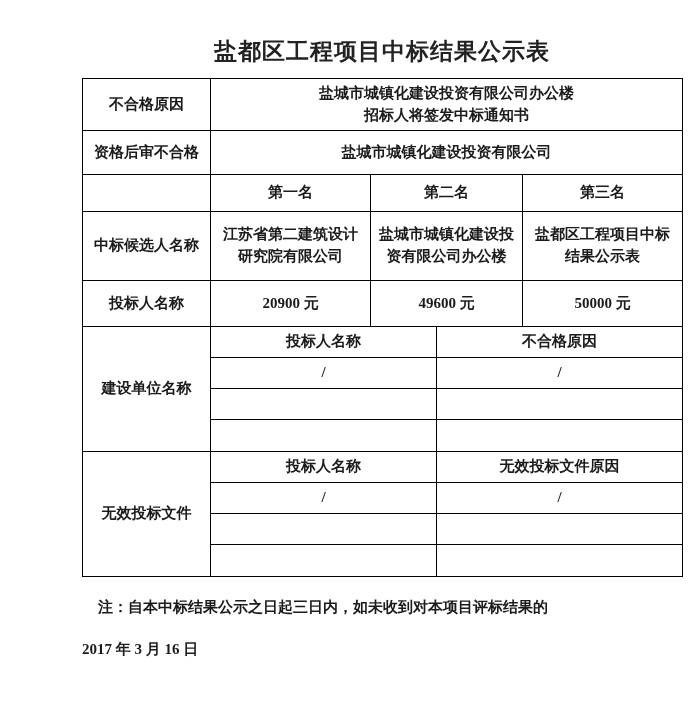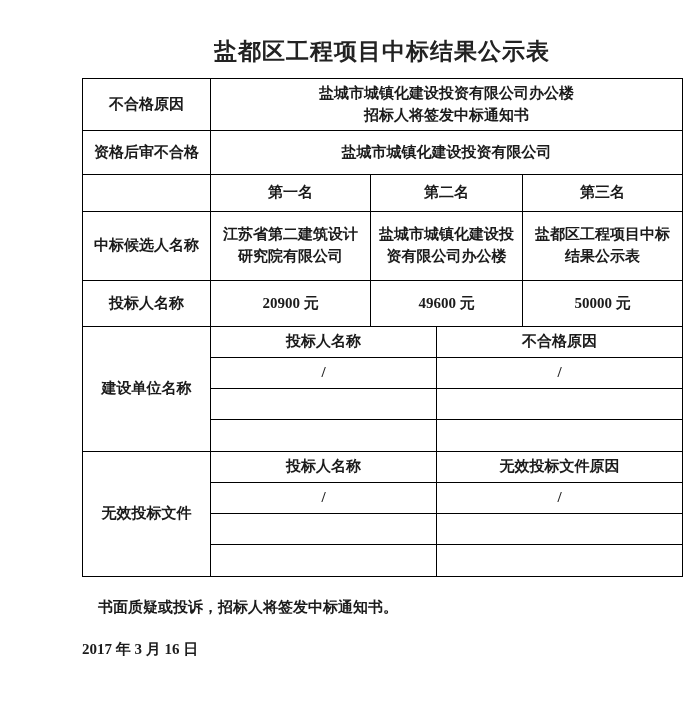--- a/index.html
+++ b/index.html
@@ -158,19 +158,19 @@
           <td colspan="2"></td>
         </tr>
         <tr class="h32">
           <td colspan="2"></td>
           <td colspan="2"></td>
         </tr>
       </tbody>
     </table>
 
     <div class="note">
-      <div class="note-line">书面质疑或投诉，招标人将签发中标通知书。</div>
+      <div class="note-line">注：自本中标结果公示之日起三日内，如未收到对本项目评标结果的</div>
     </div>
 
     <div class="date-line">2017 年 3 月 16 日</div>
 
   </div>
 </div>
 
 </body></html>

